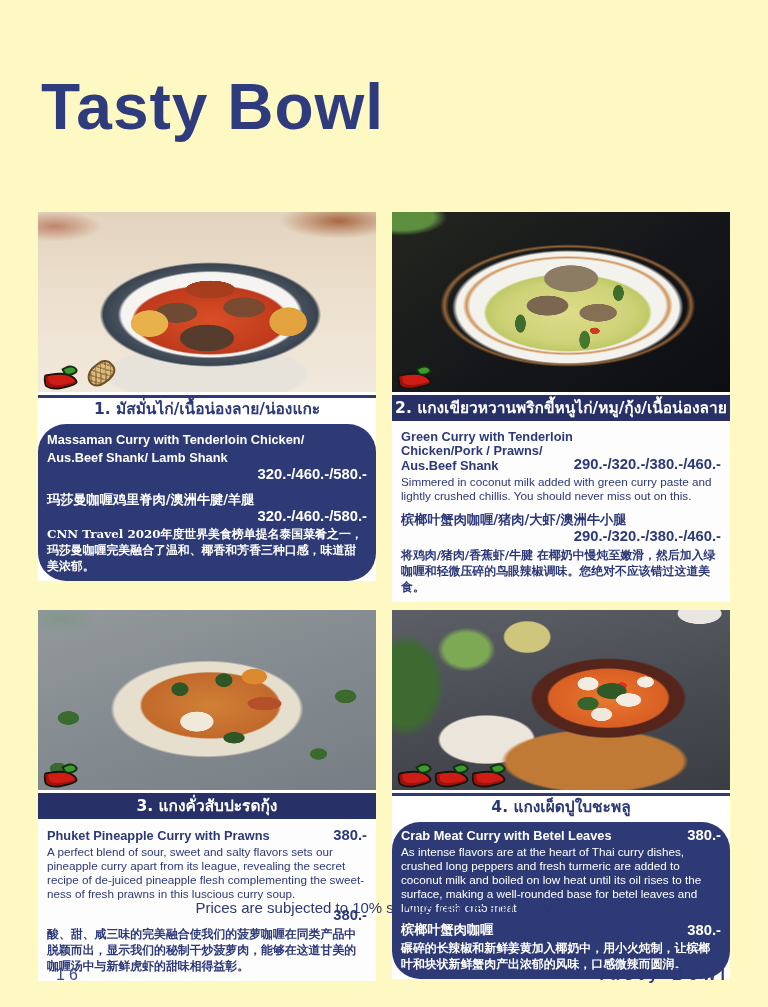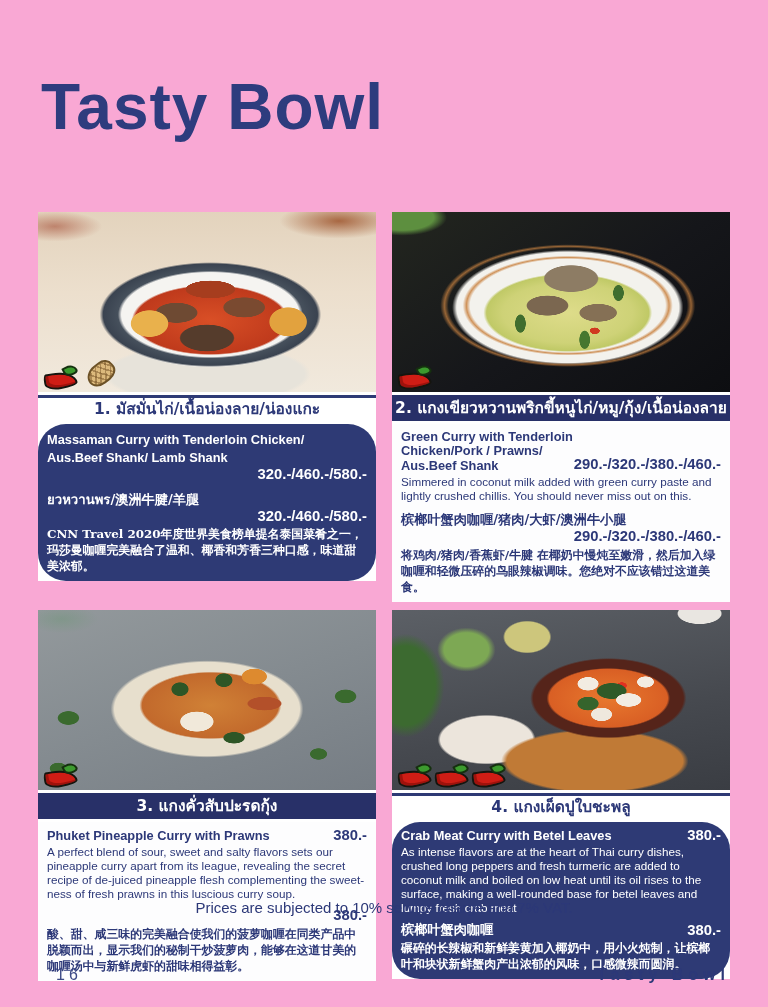--- a/index.html
+++ b/index.html
@@ -1,21 +1,21 @@
 <!DOCTYPE html>
 <html><head>
 <meta charset="utf-8">
 <style>
   html,body{margin:0;padding:0;}
   body{background:#9aa0a6;}
   .page{
     position:relative;
     width:768px;height:1007px;
     margin:0 auto;
-    background:#f9a8d4;
+    background:#fef9c3;
     overflow:hidden;
     font-family:"Liberation Sans","DejaVu Sans",sans-serif;
     color:#2c3878;
   }
   
   .page-title{
     position:absolute;left:41px;top:75px;
     font-size:64px;font-weight:bold;line-height:1;
     color:#2e3c7e;letter-spacing:1px;
   }
@@ -179,21 +179,21 @@
     <div class="banner">
       <span>1. มัสมั่นไก่/เนื้อน่องลาย/น่องแกะ</span>
     </div>
     <div class="body">
       <div class="en-header">
         <span class="en-name">Massaman Curry with Tenderloin Chicken/
 Aus.Beef Shank/ Lamb Shank</span>
         <span class="en-price">320.-/460.-/580.-</span>
       </div>
       <div class="zh-header">
-        <span class="zh-name">ยวหวานพร/澳洲牛腱/羊腿</span>
+        <span class="zh-name">玛莎曼咖喱鸡里脊肉/澳洲牛腱/羊腿</span>
         <span class="zh-price">320.-/460.-/580.-</span>
       </div>
       <div class="zh-desc">CNN Travel 2020年度世界美食榜单提名泰国菜肴之一，玛莎曼咖喱完美融合了温和、椰香和芳香三种口感，味道甜美浓郁。</div>
     </div>
   </div>
       <div class="card d1 theme-white">
     <div class="photo photo-2">
       <div class="spice-row">
             <span class="chili"></span>
           </div>

